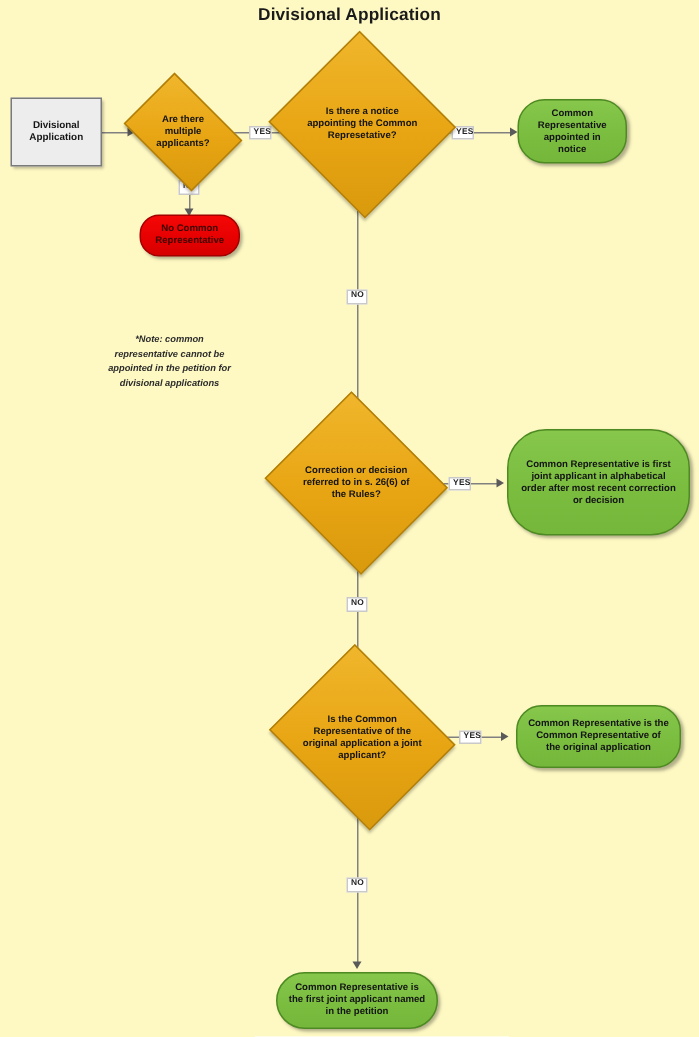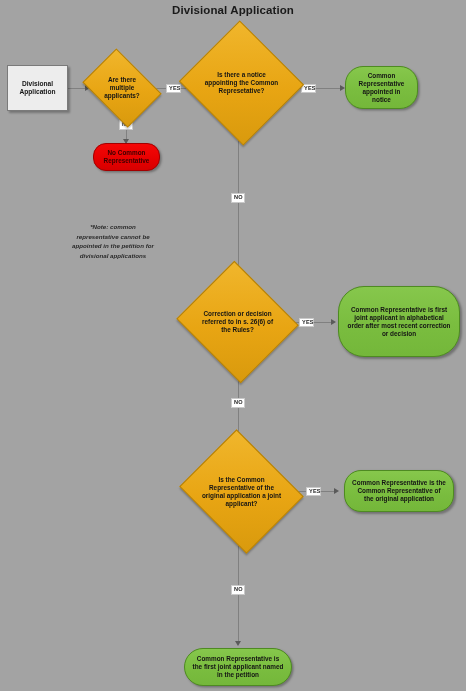--- a/index.html
+++ b/index.html
@@ -9,21 +9,21 @@
     background: #ffffff;
   }
   body {
     font-family: "Liberation Sans", sans-serif;
     -webkit-font-smoothing: antialiased;
   }
   #canvas {
     position: relative;
     width: 466px;
     height: 691px;
-    background: #a3a3a3;
+    background: #fef9c3;
     overflow: hidden;
   }
 
   
   .chart-title {
     position: absolute;
     left: 0;
     top: 4px;
     width: 466px;
     text-align: center;

